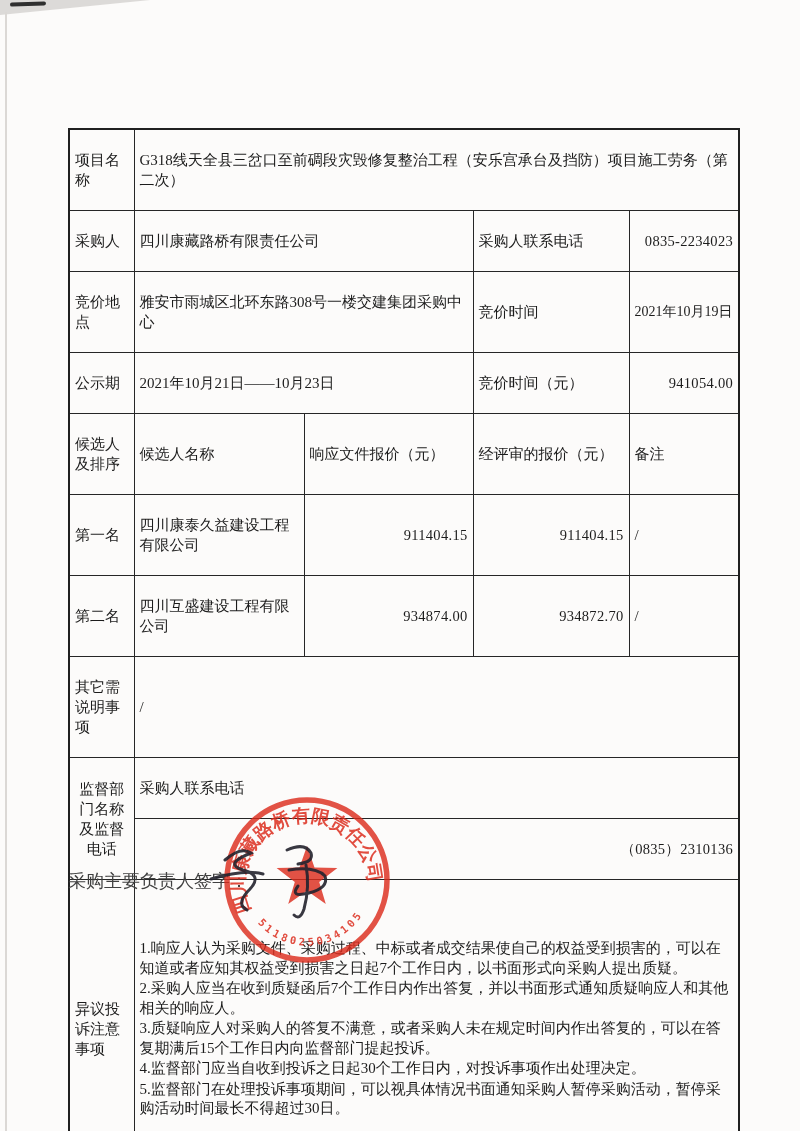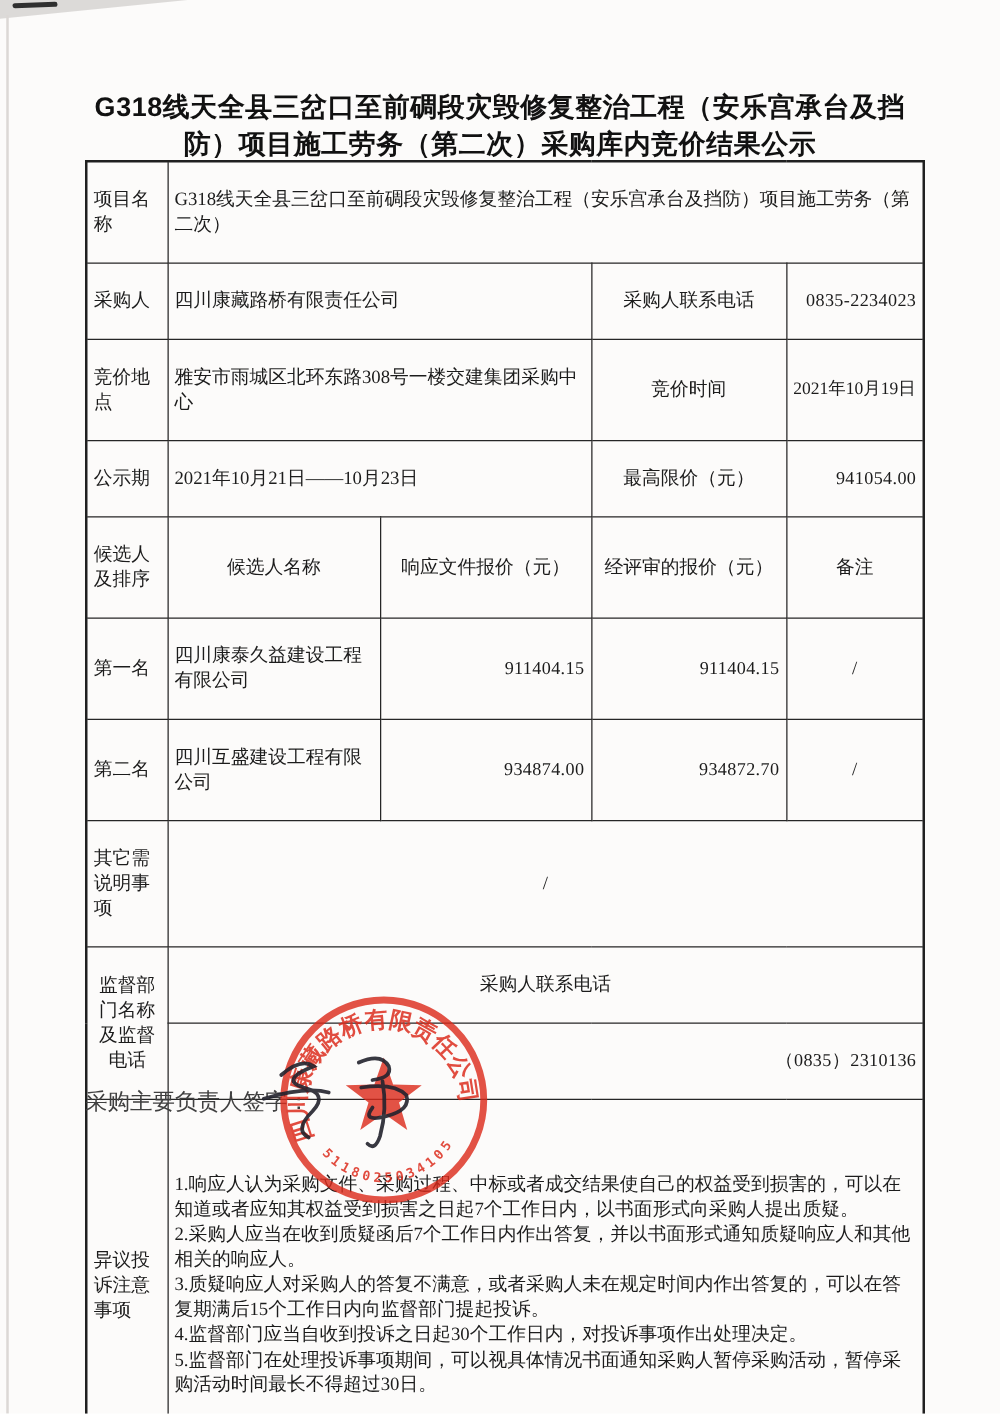--- a/index.html
+++ b/index.html
@@ -14,21 +14,21 @@
   
   .doc-title{position:absolute;top:72px;left:50%;transform:translateX(-50%);width:676px;
         font-family:"Liberation Sans","DejaVu Sans",sans-serif;font-weight:bold;
         font-size:21.5px;line-height:29px;text-align:center;color:#111;letter-spacing:.5px;}
   
   table.results{position:absolute;left:68px;top:128px;width:670px;border-collapse:collapse;
         table-layout:fixed;font-size:15px;line-height:20px;color:#1c1c1c;}
   table.results td{border:1.6px solid #262626;padding:20px 5px;vertical-align:middle;
         word-break:break-all;overflow:hidden;}
   table.results{border:2.2px solid #202020;}
-  td.c{text-align:center;padding:2px 2px;}
+  td.c{text-align:left;padding:2px 2px;}
   td.lbl{padding:2px 4px;}
   td.num{text-align:right;font-size:14.5px;letter-spacing:.3px;}
   td.date{font-size:14px;padding:2px 1px;}
   tr.r1{height:57px;} tr.r2{height:40px;} tr.r3{height:43px;margin-top:16px;} tr.r4{height:37px;}
   tr.r5{height:43px;} tr.r6{height:45px;margin-left:44px;} tr.r7{height:44px;} tr.r8{height:45px;}
   tr.r9a{height:38px;} tr.r9b{height:38px;margin-left:13px;} tr.r10{height:300px;}
   td.objection-body{vertical-align:top;padding:64px 7px 6px 7px;line-height:19.5px;}
   td.objection-body div{margin:0 0 1px 0;}
   
   .sign-label{position:absolute;left:68px;top:869px;font-size:18px;color:#404040;}
@@ -38,21 +38,20 @@
 </style>
 </head>
 <body>
 
 <div id="page">
 
   <div class="corner-wedge"></div>
   <div class="top-dash"></div>
   <div class="left-edge"></div>
 
-  <div class="doc-title">G318线天全县三岔口至前碉段灾毁修复整治工程（安乐宫承台及挡防）项目施工劳务（第二次）采购库内竞价结果公示</div>
 
   <table class="results">
     <colgroup>
       <col style="width:65px">
         <col style="width:170px">
         <col style="width:169px">
       <col style="width:156px">
         <col style="width:110px">
     </colgroup>
     <tbody>
@@ -68,21 +67,21 @@
       </tr>
       <tr class="r3">
         <td class="lbl">竞价地点</td>
         <td colspan="2">雅安市雨城区北环东路308号一楼交建集团采购中心</td>
         <td class="c">竞价时间</td>
         <td class="date">2021年10月19日</td>
       </tr>
       <tr class="r4">
         <td class="lbl">公示期</td>
         <td colspan="2">2021年10月21日——10月23日</td>
-        <td class="c">最高限价（元）</td>
+        <td class="c">竞价时间（元）</td>
         <td class="num">941054.00</td>
       </tr>
       <tr class="r5">
         <td class="lbl">候选人及排序</td>
         <td class="c">候选人名称</td>
         <td class="c">响应文件报价（元）</td>
         <td class="c">经评审的报价（元）</td>
         <td class="c">备注</td>
       </tr>
       <tr class="r6">

